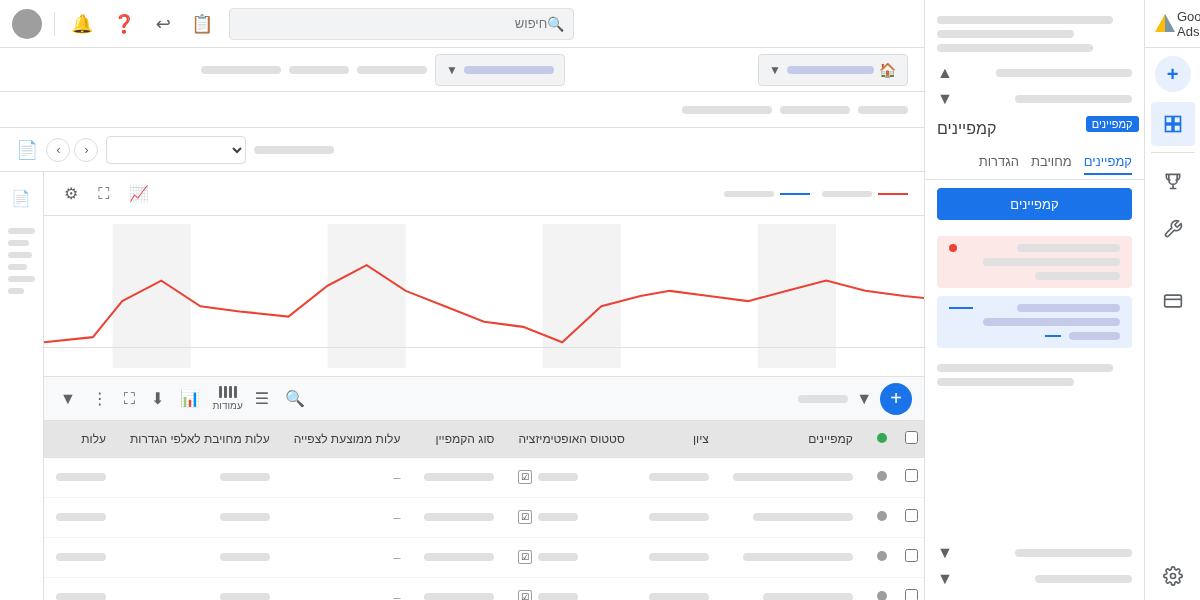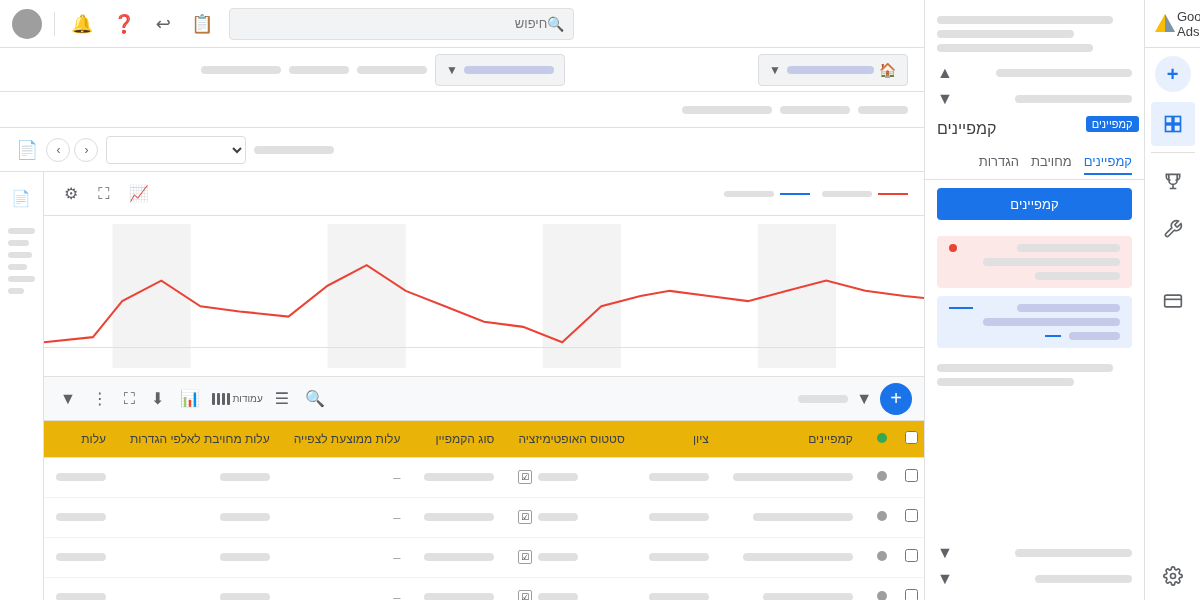--- a/index.html
+++ b/index.html
@@ -354,20 +354,21 @@
       justify-content: center;
       margin-left: auto;
     }
     .filter-icon-btn {
       color: #5f6368;
       font-size: 16px;
       cursor: pointer;
     }
     .columns-btn {
       display: flex;
+      flex-direction: column;
       align-items: center;
       gap: 2px;
       cursor: pointer;
     }
     .columns-label {
       font-size: 10px;
       color: #5f6368;
     }
 
     
@@ -382,21 +383,21 @@
       font-size: 12px;
       direction: rtl;
     }
     .data-table th {
       height: 36px;
       padding: 0 12px;
       text-align: right;
       font-weight: 500;
       color: #3c4043;
       border-bottom: 1px solid #e0e0e0;
-      background: #eab308;
+      background: #e5e5e5;
       white-space: nowrap;
       font-size: 12px;
     }
     .data-table td {
       height: 40px;
       padding: 0 12px;
       text-align: right;
       color: #3c4043;
       border-bottom: 1px solid #f1f3f4;
       font-size: 12px;

